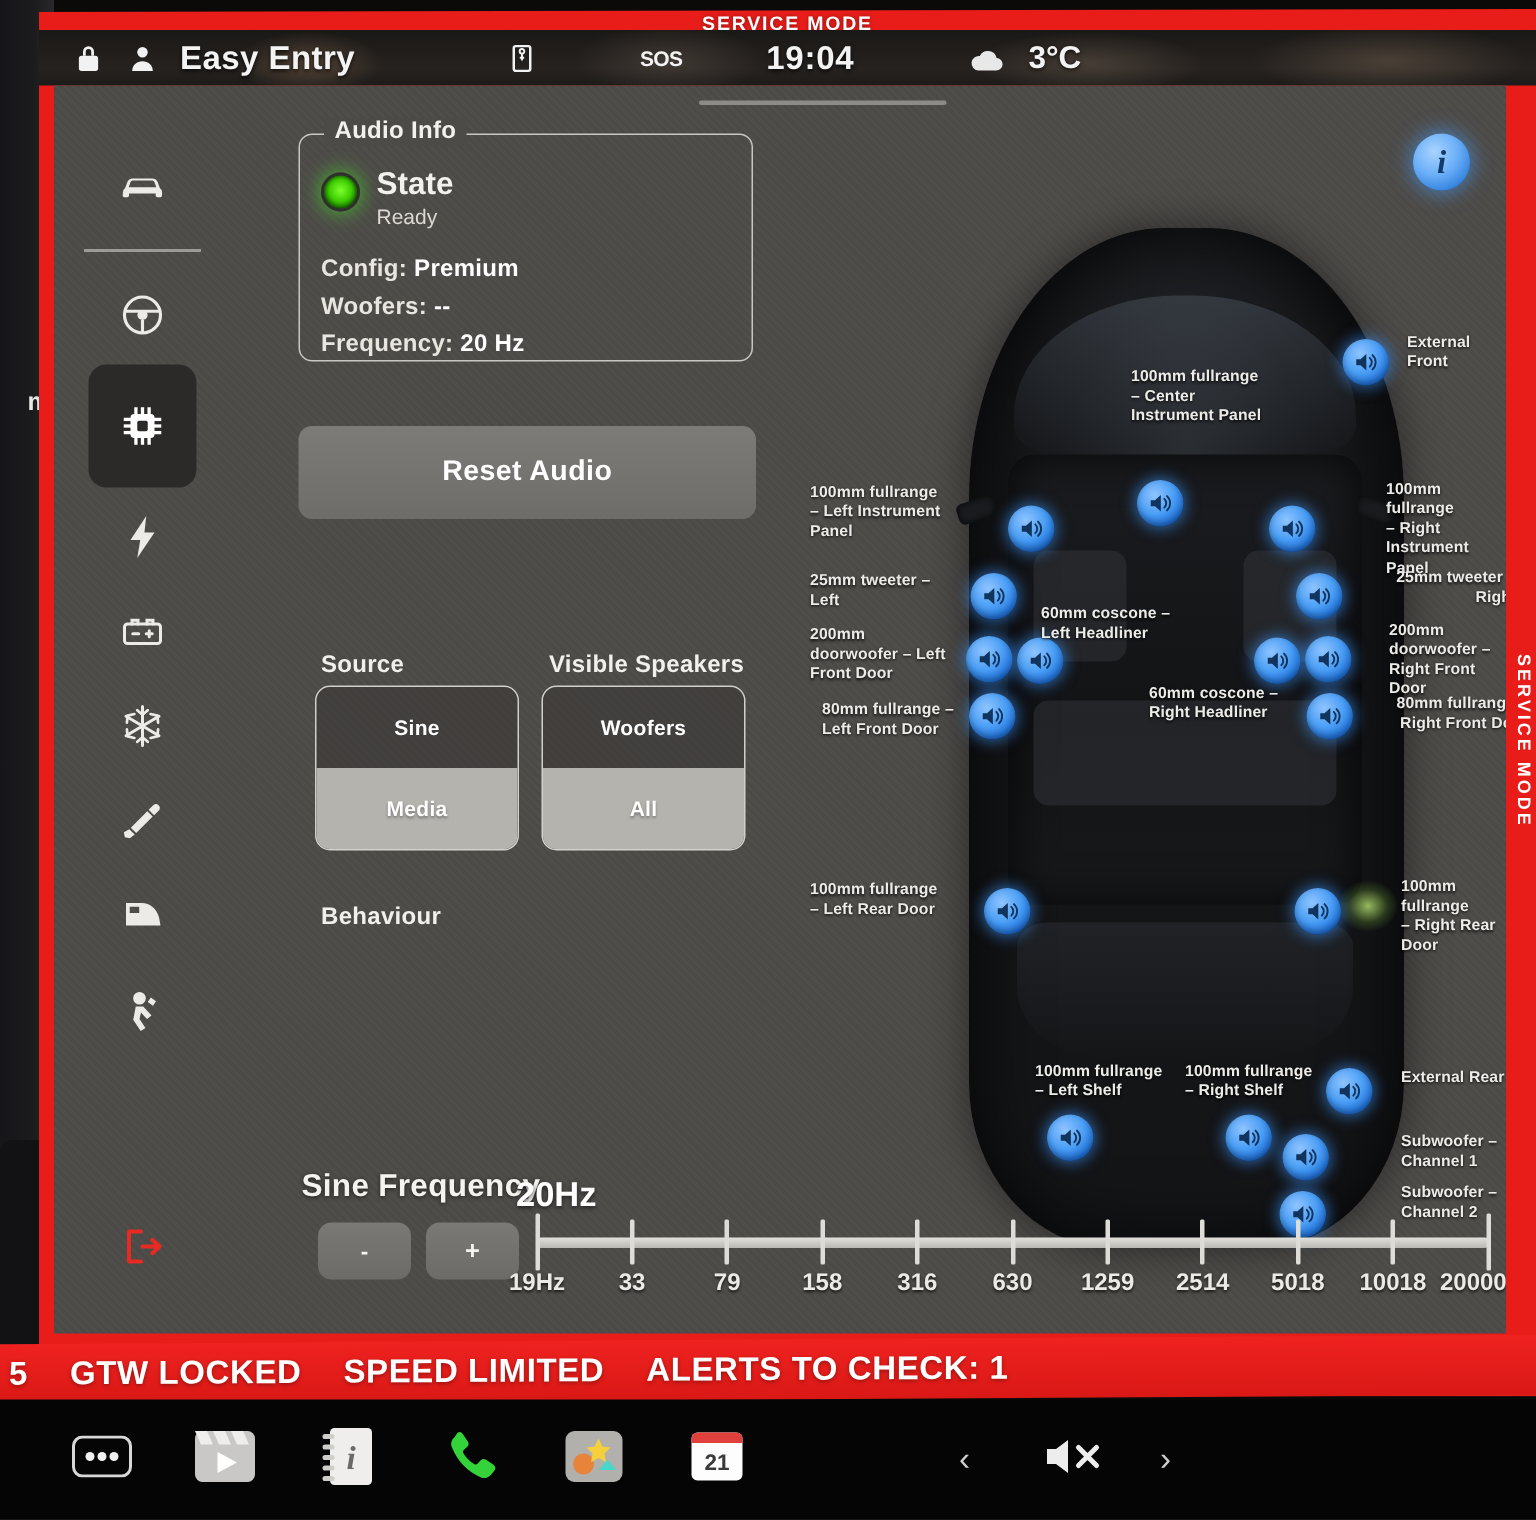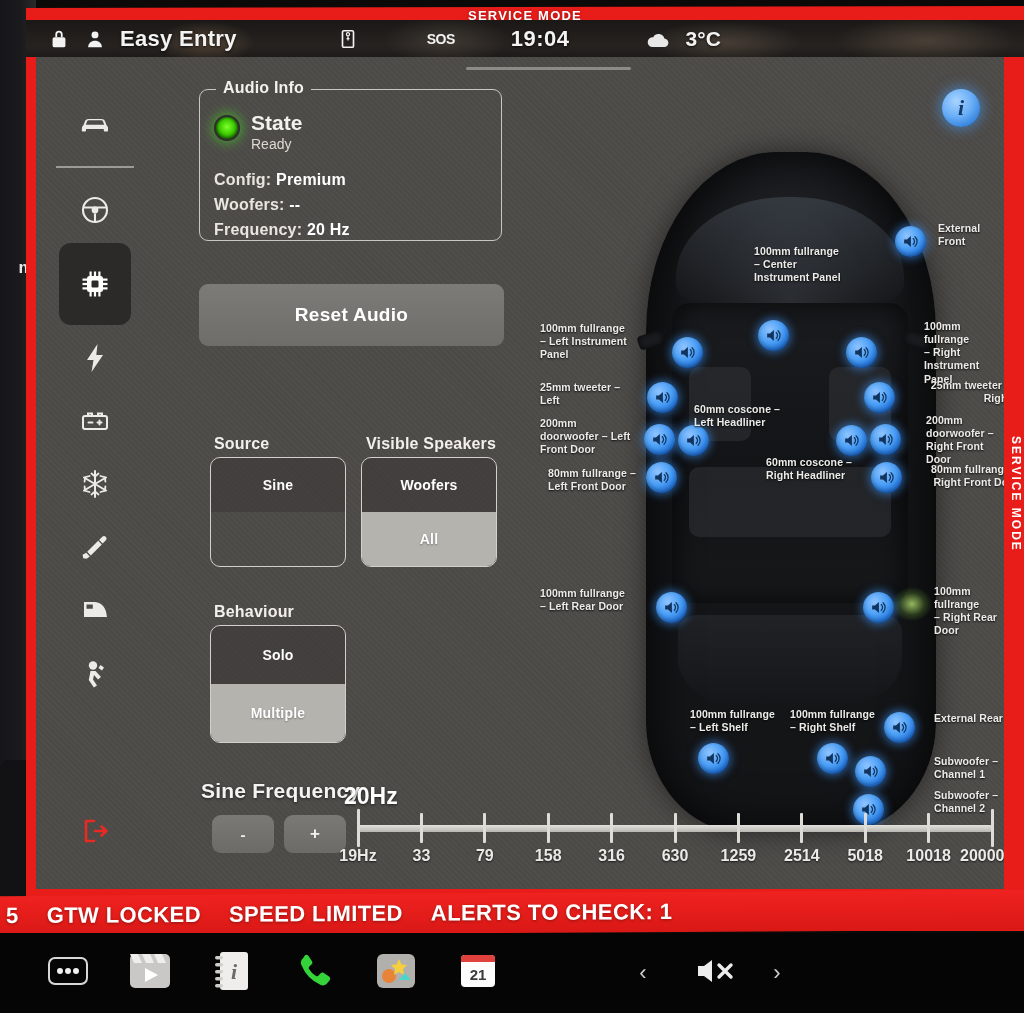--- a/index.html
+++ b/index.html
@@ -478,33 +478,30 @@
         <span class="ai-key">Frequency:</span>
         <span class="ai-val">20 Hz</span>
       </div>
     </div>
 
     <div id="reset-audio">Reset Audio</div>
 
     <div class="grp-label" id="lbl-source">Source</div>
     <div class="segctl" id="ctl-source">
       <div class="seg off">Sine</div>
+      <div class="seg on">Media</div>
     </div>
 
     <div class="grp-label" id="lbl-visible">Visible Speakers</div>
     <div class="segctl" id="ctl-visible">
       <div class="seg off">Woofers</div>
       <div class="seg on">All</div>
     </div>
 
     <div class="grp-label" id="lbl-behaviour">Behaviour</div>
-    <div class="segctl" id="ctl-behaviour">
-      <div class="seg off">Solo</div>
-      <div class="seg on">Multiple</div>
-    </div>
 
     <div id="car-area">
       <div id="car-body"></div>
       <div id="car-windshield"></div>
       <div id="car-roof"></div>
       <div class="car-seat" style="left:163px;top:300px;width:62px;height:74px"></div>
       <div class="car-seat" style="left:303px;top:300px;width:62px;height:74px"></div>
       <div class="car-seat" style="left:163px;top:400px;width:202px;height:70px"></div>
       <div id="car-rear-glass"></div>
       <div class="mirror" id="mirror-l"></div>

